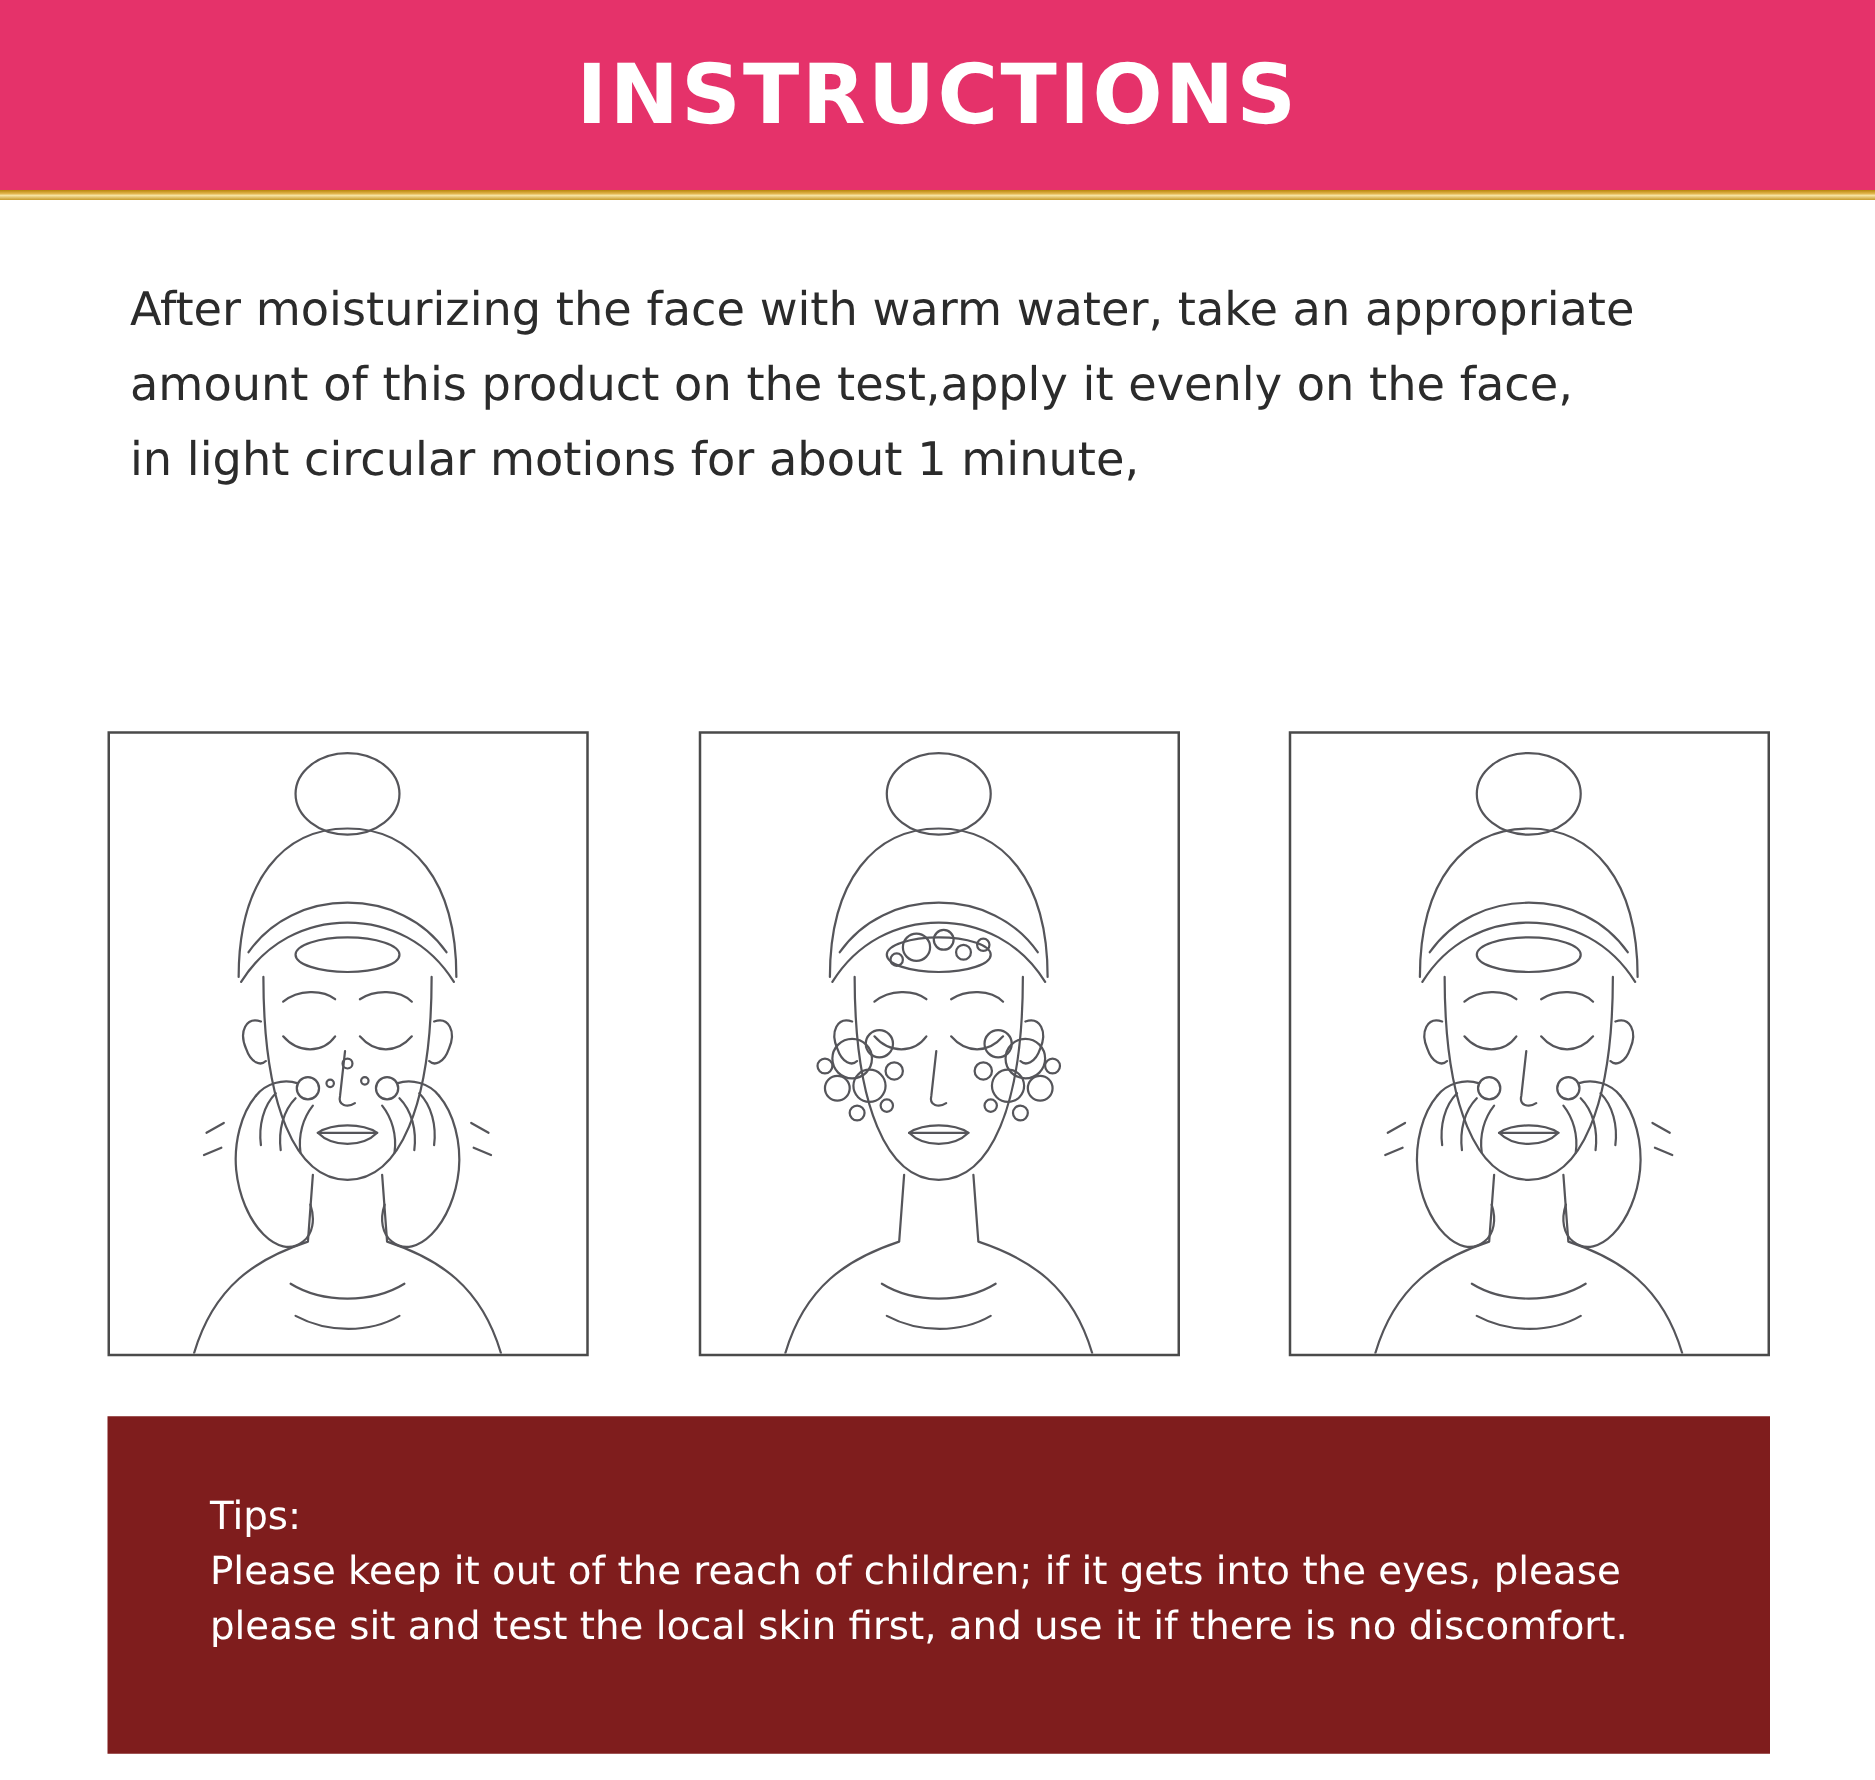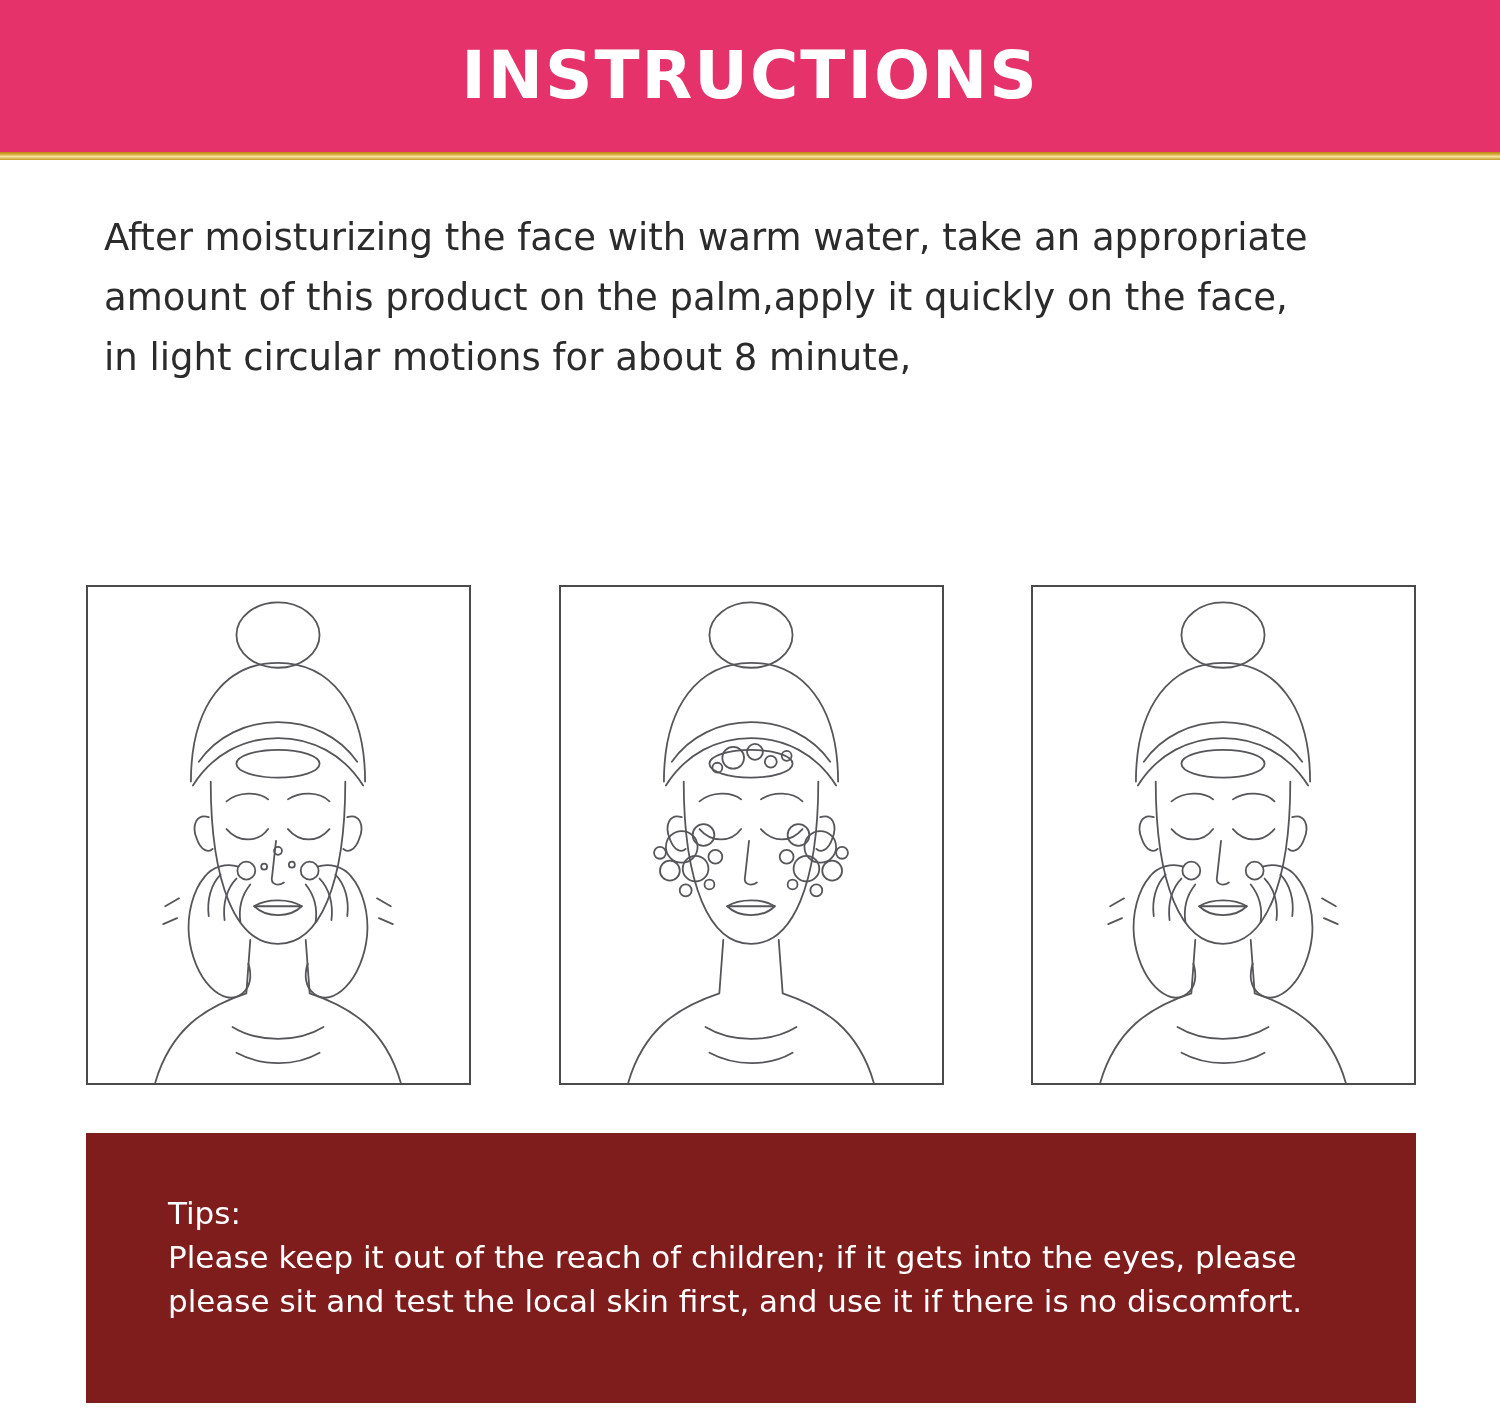--- a/index.html
+++ b/index.html
@@ -46,21 +46,21 @@
     top: 152px;
     width: 1500px;
     height: 8px;
     background: linear-gradient(to bottom, #b8860b 0%, #e0b34a 35%, #f6e3a0 55%, #c79a2c 100%);
   }
 
   
   .instructions {
     position: absolute;
     left: 104px;
-    top: 208px;
+    top: 218px;
     width: 1320px;
     color: #2b2b2b;
     font-size: 37px;
     line-height: 60px;
     font-family: "DejaVu Sans", sans-serif;
   }
   .instructions p {
     margin: 0;
     white-space: pre;
   }
@@ -123,22 +123,22 @@
 
 <div class="page">
 
   <div class="header">
     <div class="header-title">INSTRUCTIONS</div>
   </div>
   <div class="gold-rule"></div>
 
   <div class="instructions">
     <p>After moisturizing the face with warm water, take an appropriate</p>
-    <p>amount of this product on the palm,apply it quickly on the face,</p>
-    <p>in light circular motions for about 8 minute,</p>
+    <p>amount of this product on the test,apply it evenly on the face,</p>
+    <p>in light circular motions for about 1 minute,</p>
   </div>
 
   <div class="panels">
 
     <div class="panel">
       <svg viewBox="0 0 385 500" xmlns="http://www.w3.org/2000/svg">
         <g fill="none" stroke="#55555a" stroke-width="1.8" stroke-linecap="round" stroke-linejoin="round">
 
           <ellipse cx="192" cy="48" rx="42" ry="33"></ellipse>
 

